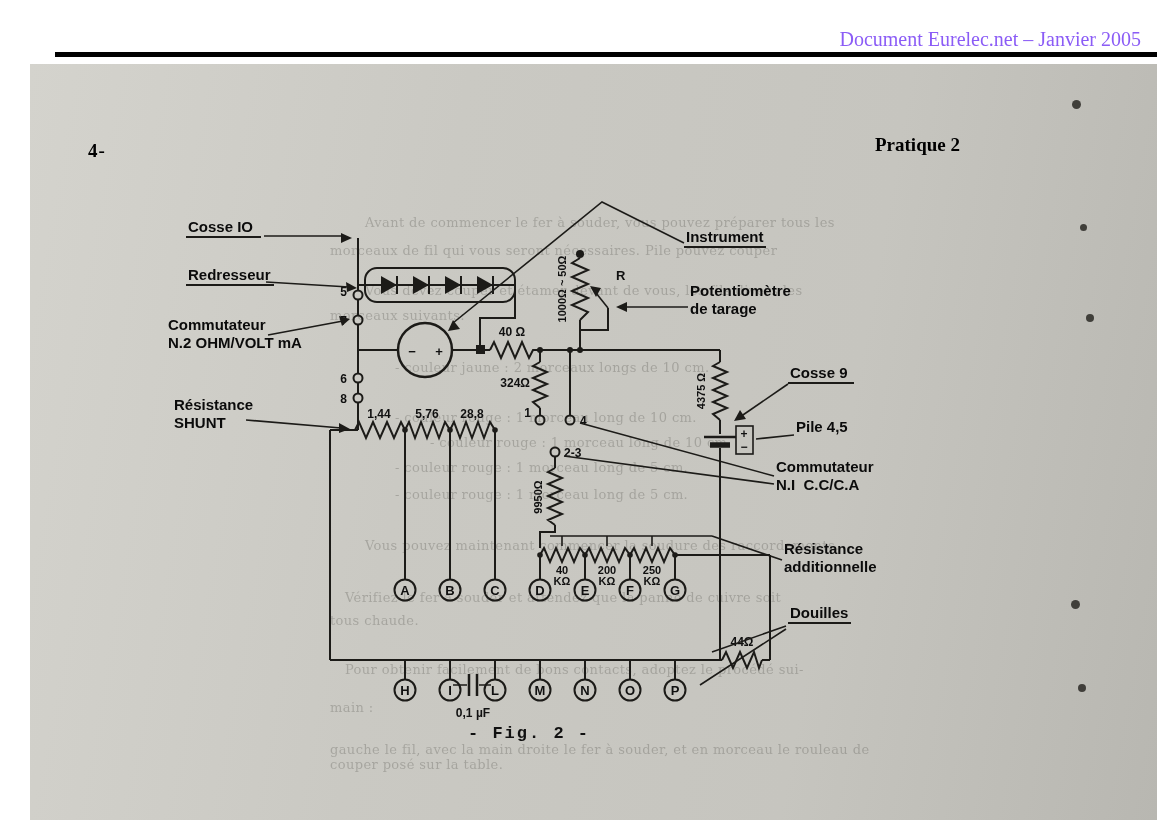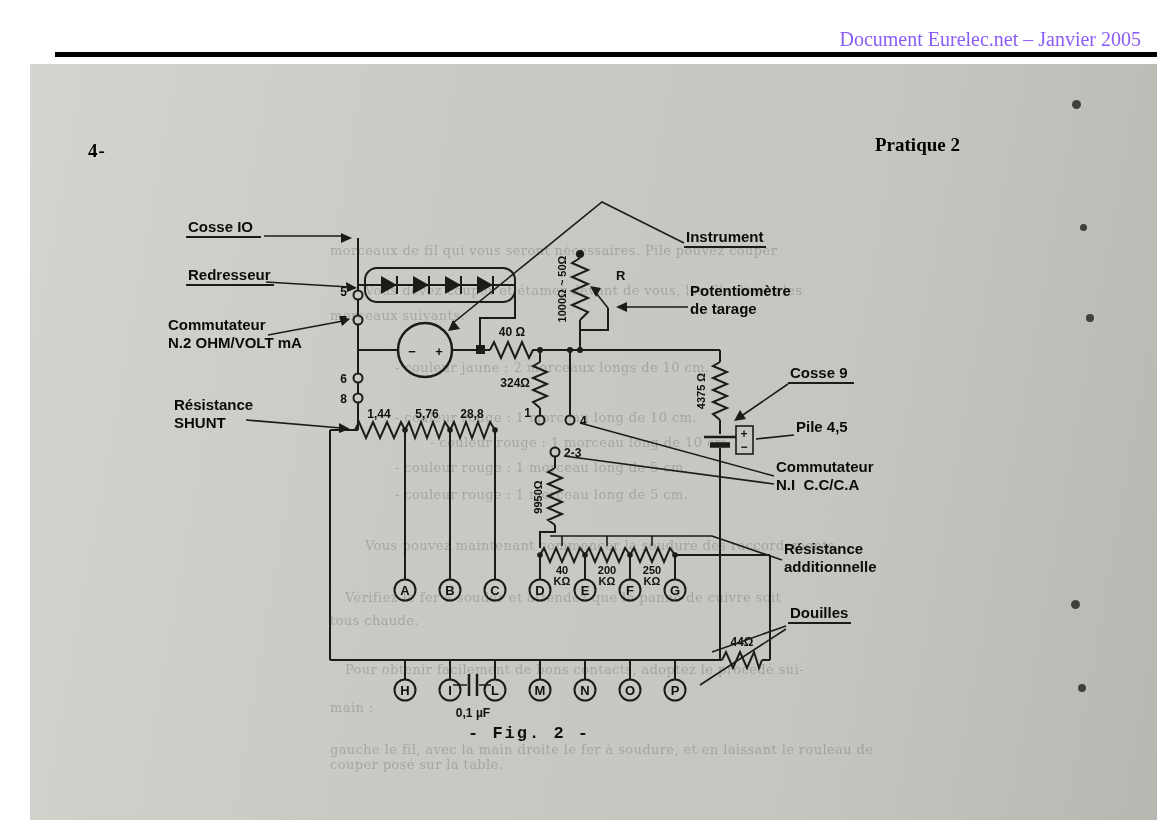--- a/index.html
+++ b/index.html
@@ -42,34 +42,35 @@
 <body>
 
 <div class="doc-ref">Document Eurelec.net – Janvier 2005</div>
 <div class="header-rule"></div>
 
 <div class="scan">
 
   <div class="pageno">4-</div>
   <div class="section">Pratique 2</div>
 
+  <div class="ghost" style="left:335px;top:151px">Avant de commencer le fer à souder, vous pouvez préparer tous les</div>
   <div class="ghost" style="left:300px;top:179px">morceaux de fil qui vous seront nécessaires. Pile pouvez couper</div>
   <div class="ghost" style="left:335px;top:219px">Vous devez couper et étamer devant de vous, les fils divers les</div>
   <div class="ghost" style="left:300px;top:244px">morceaux suivants:</div>
   <div class="ghost" style="left:365px;top:296px">- couleur jaune : 2 morceaux longs de 10 cm.</div>
   <div class="ghost" style="left:365px;top:346px">- couleur rouge : 1 morceau long de 10 cm.</div>
   <div class="ghost" style="left:400px;top:371px">- couleur rouge : 1 morceau long de 10 cm.</div>
   <div class="ghost" style="left:365px;top:396px">- couleur rouge : 1 morceau long de 5 cm.</div>
   <div class="ghost" style="left:365px;top:423px">- couleur rouge : 1 morceau long de 5 cm.</div>
   <div class="ghost" style="left:335px;top:474px">Vous pouvez maintenant commencer la soudure des raccordements.</div>
   <div class="ghost" style="left:315px;top:526px">Vérifiez le fer à souder et attendez que la panne de cuivre soit</div>
   <div class="ghost" style="left:300px;top:549px">tous chaude.</div>
   <div class="ghost" style="left:315px;top:598px">Pour obtenir facilement de bons contacts, adoptez le procédé sui-</div>
   <div class="ghost" style="left:300px;top:636px">main :</div>
-  <div class="ghost" style="left:300px;top:678px">gauche le fil, avec la main droite le fer à soudure, et en laissant le rouleau de</div>
+  <div class="ghost" style="left:300px;top:678px">gauche le fil, avec la main droite le fer à souder, et en morceau le rouleau de</div>
   <div class="ghost" style="left:300px;top:693px">couper posé sur la table.</div>
 
   <svg class="diagram" width="760" height="600" viewBox="0 0 760 600">
 
     <g>
       <path class="wire" d="M208,58 V111 M208,119 V136 M208,144 V194 M208,202 V214 M208,222 V250"></path>
       <path class="wire" d="M215,105 H208"></path>
       <path class="wire" d="M365,105 V138 H330 V166"></path>
       <path class="wire" d="M249,170 H208"></path>
       <path class="wire" d="M301,170 H340 M385,170 H570"></path>

